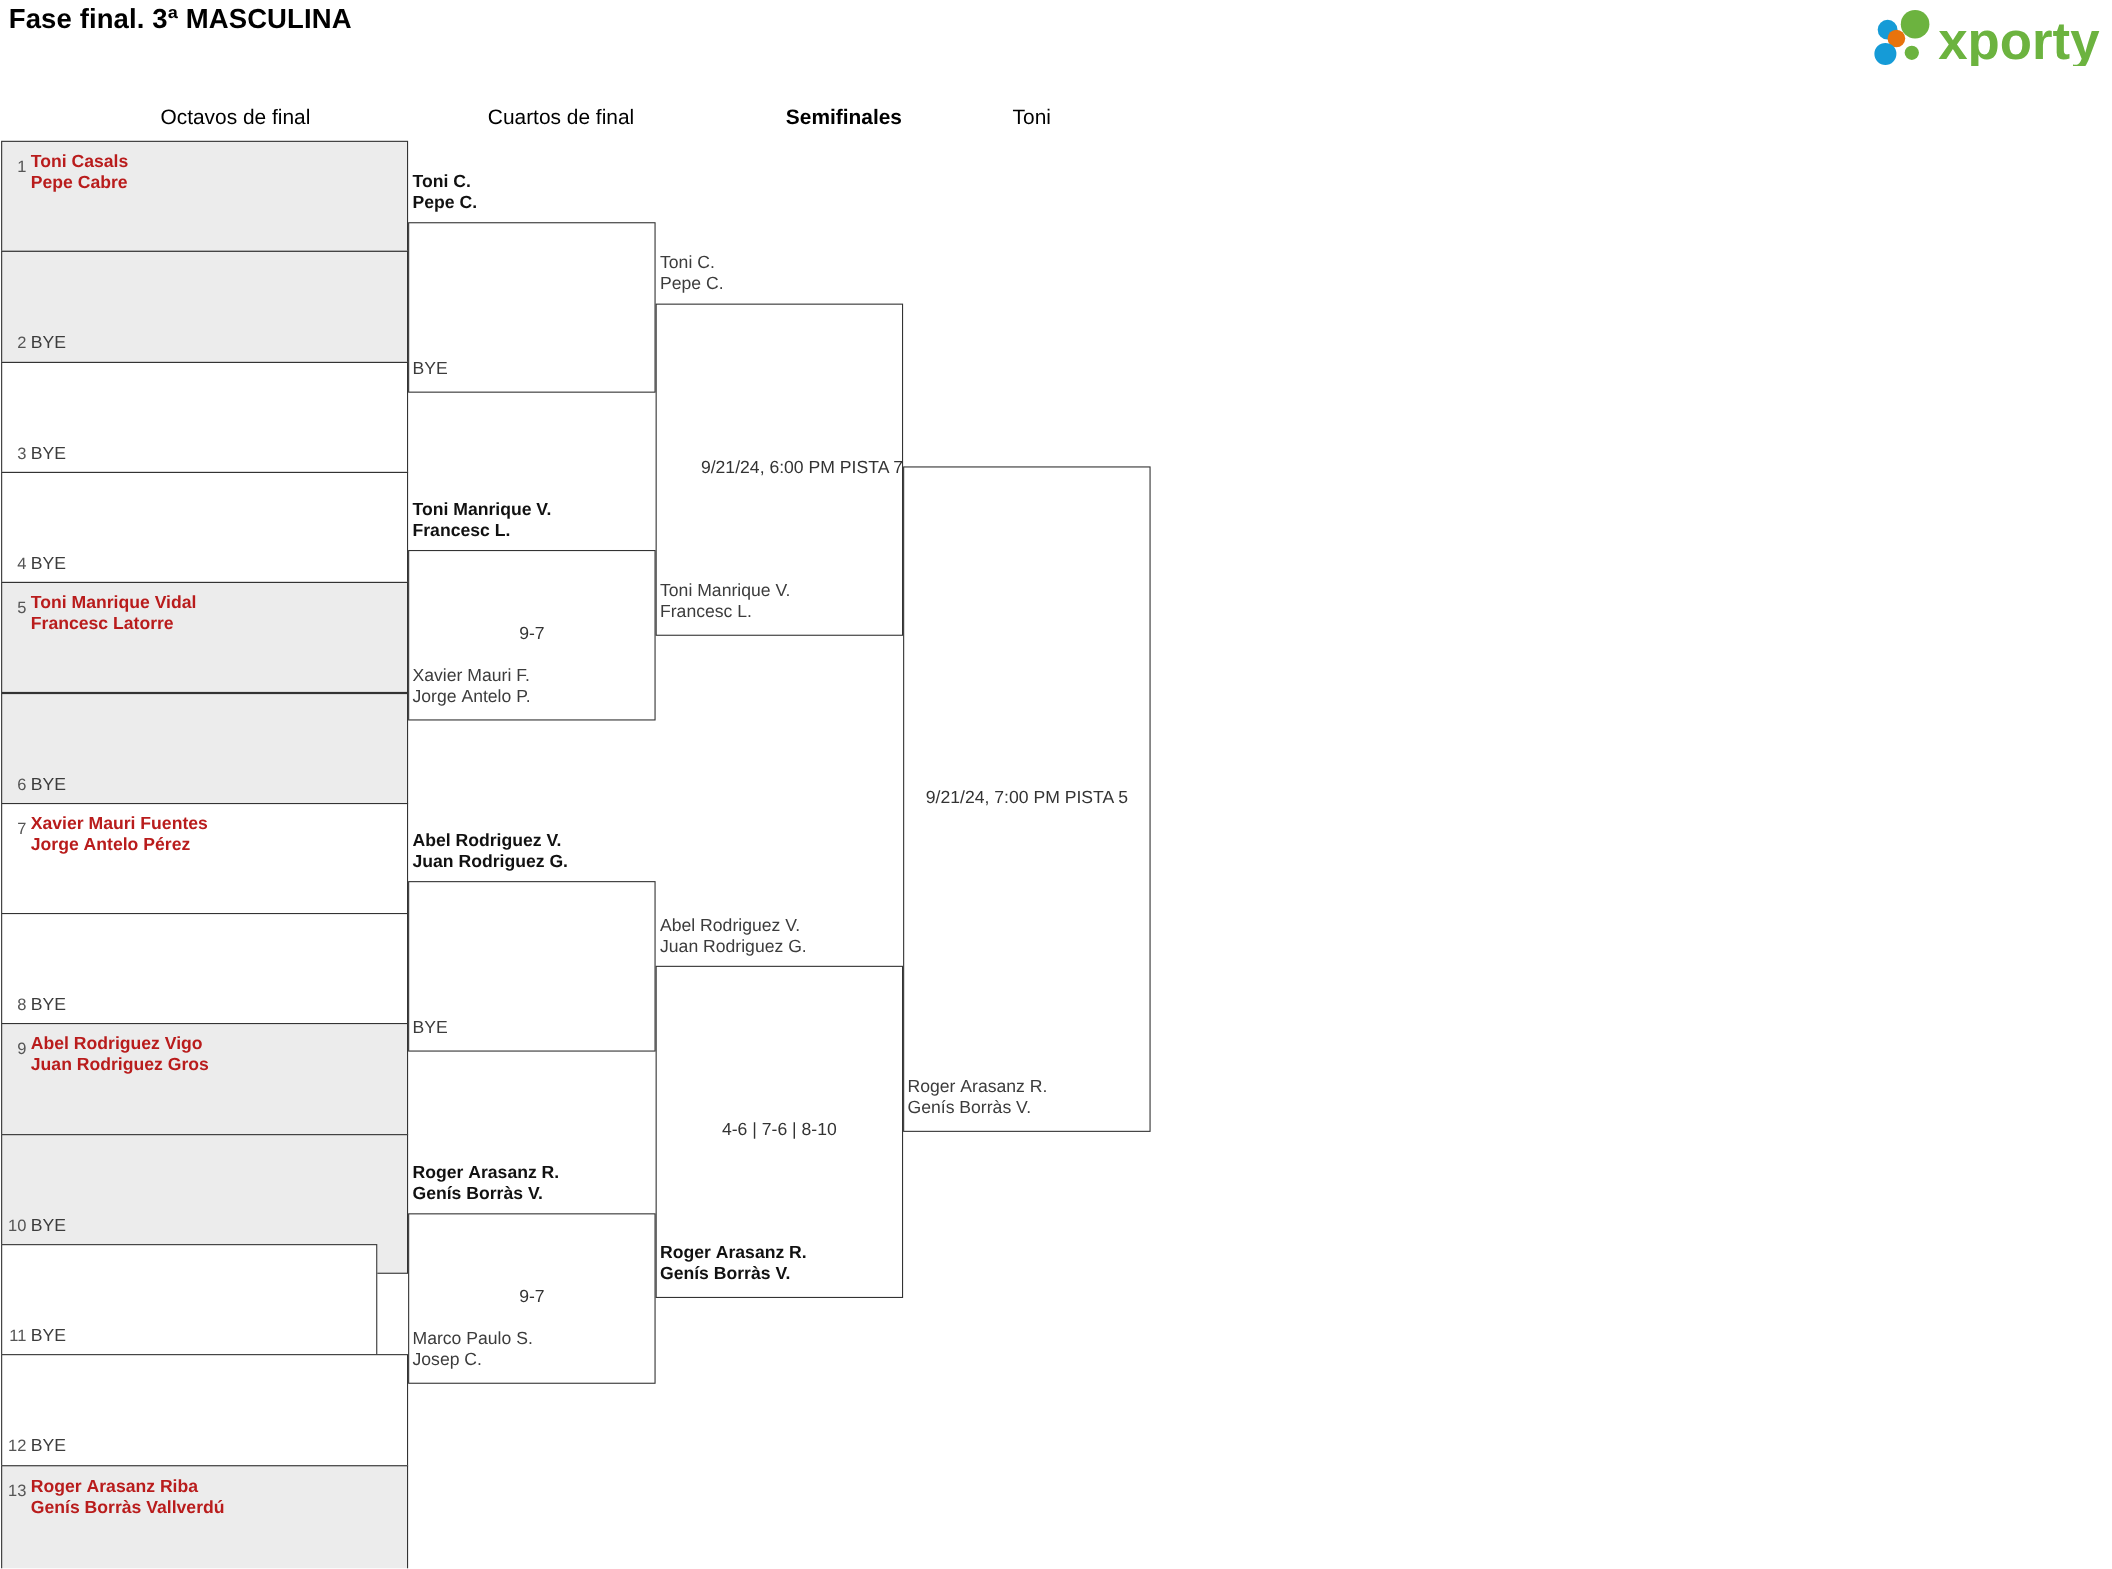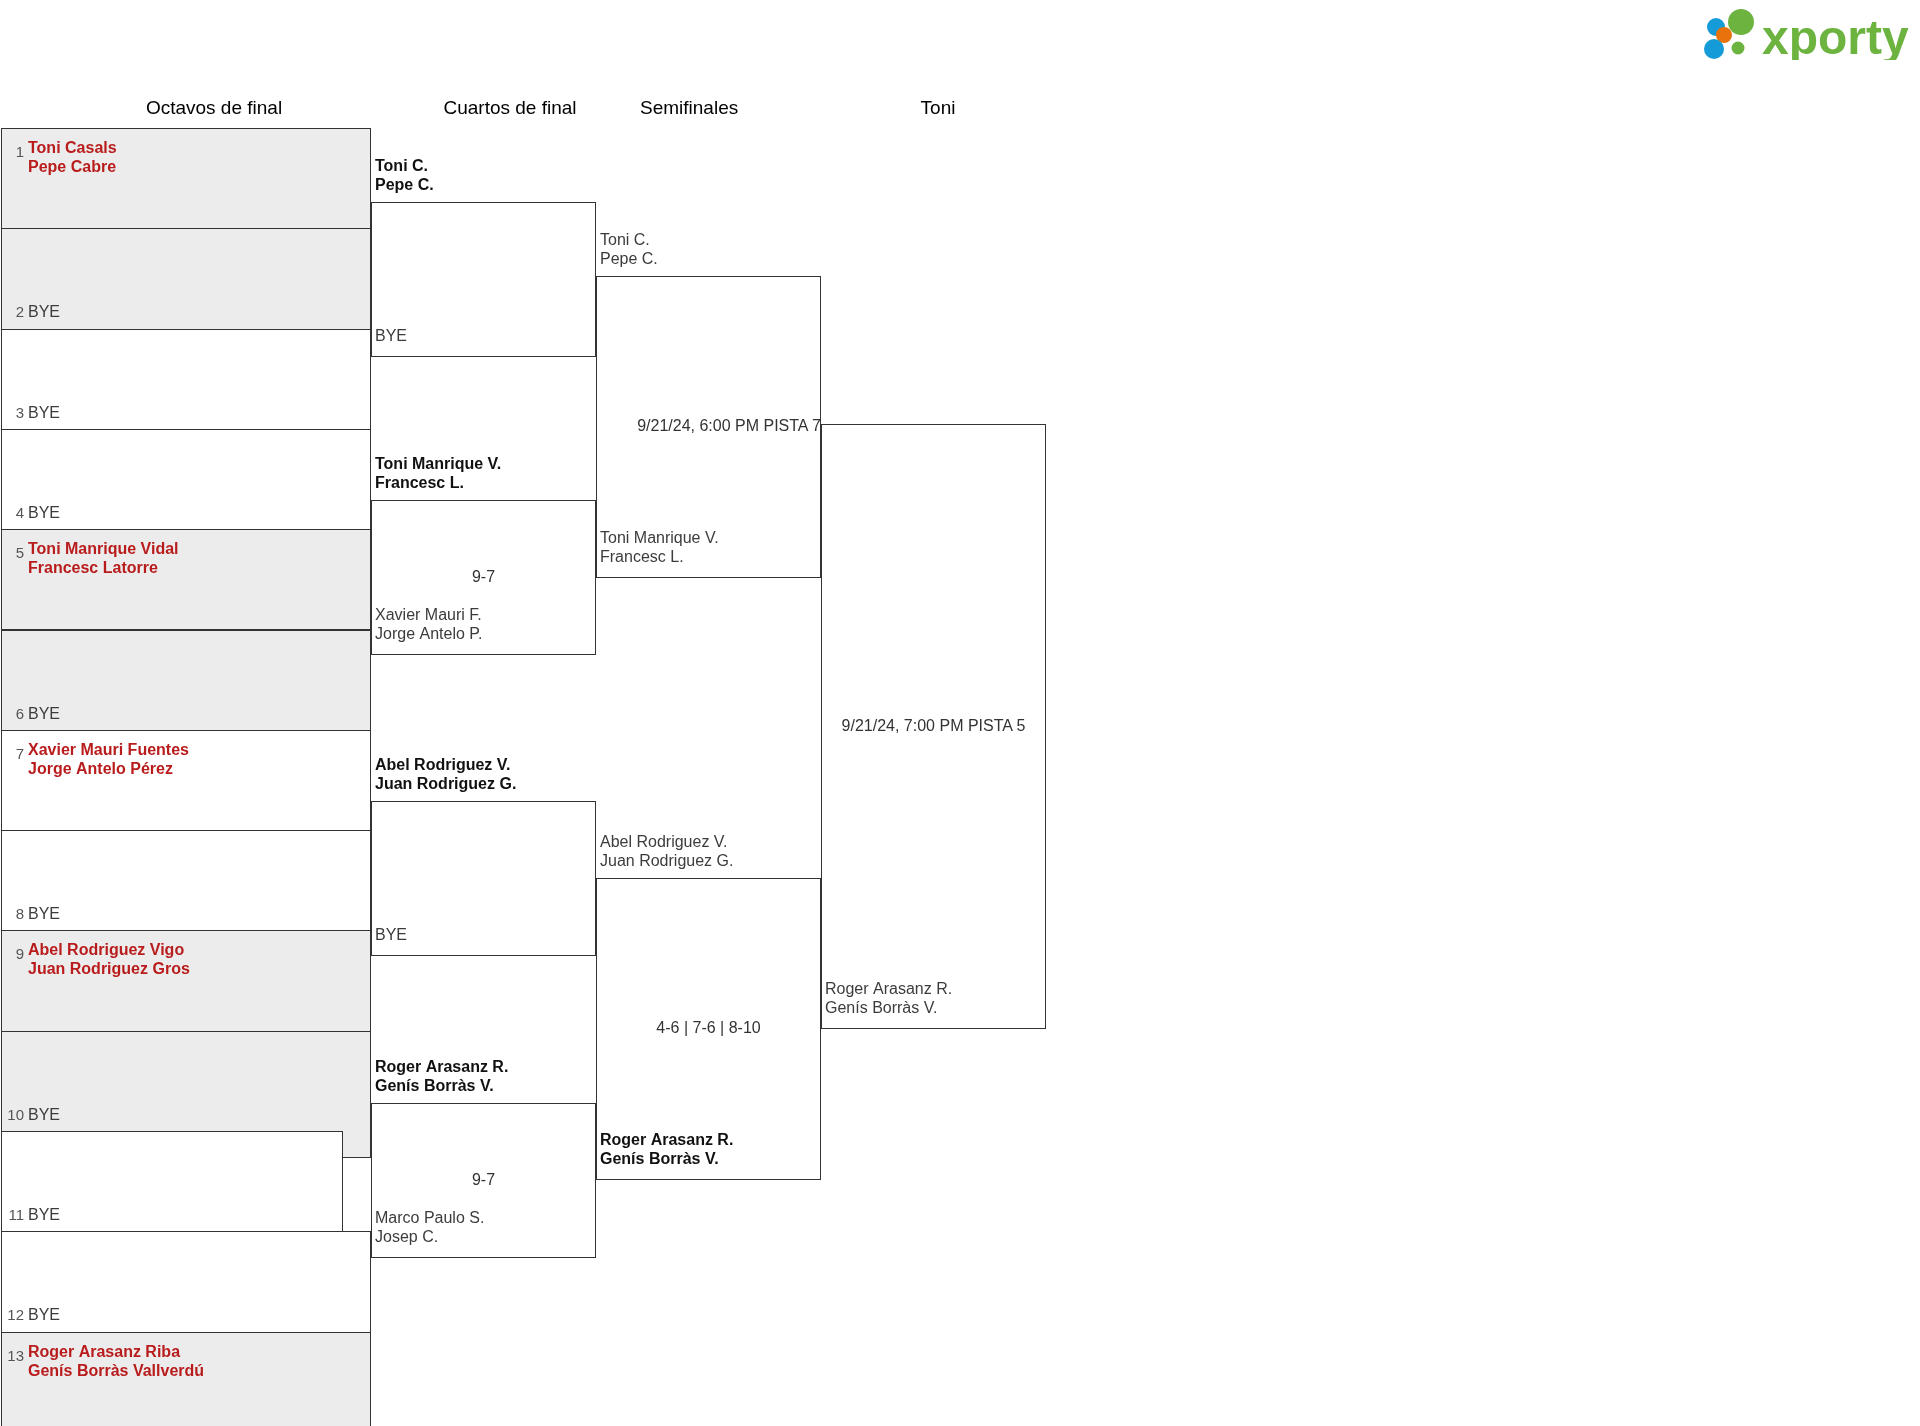--- a/index.html
+++ b/index.html
@@ -115,36 +115,37 @@
     white-space: nowrap;
     text-align: center;
   }
 </style>
 </head>
 <body>
 
 <div id="page">
 
   <div id="header-title-block">
+    <div id="tournament-subtitle">Fase final. 3ª MASCULINA</div>
   </div>
 
   <div id="brand-logo">
     <svg width="212" height="52" viewBox="0 0 212 52" xmlns="http://www.w3.org/2000/svg">
       <circle cx="16" cy="19" r="9" fill="#159bd7"></circle>
       <circle cx="41" cy="14" r="13" fill="#6cb33f"></circle>
       <circle cx="24" cy="27" r="8" fill="#e8730c"></circle>
       <circle cx="14" cy="41" r="10" fill="#159bd7"></circle>
       <circle cx="38" cy="40" r="6.5" fill="#6cb33f"></circle>
       <text x="62" y="46" font-family="Liberation Sans, sans-serif" font-size="48" font-weight="bold" fill="#6cb33f">xporty</text>
     </svg>
   </div>
 
   <div class="round-header" style="left:124px;width:180px;text-align:center;">Octavos de final</div>
   <div class="round-header" style="left:420px;width:180px;text-align:center;">Cuartos de final</div>
-  <div class="round-header" style="left:640px;width:180px;text-align:left;">Semifinales</div>
+  <div class="round-header" style="left:640px;width:180px;text-align:right;font-weight:bold;">Semifinales</div>
   <div class="round-header" style="left:878px;width:120px;text-align:center;">Toni</div>
 
   <div id="round1-layer">
       <div class="seed-cell shaded" style="left: 1px; top: 128px; width: 370px; height: 101.3px;">
         <div class="seed-no" style="top: 14px;">1</div>
         <div class="seed-names bold" style="top: 9px;"><span>Toni&nbsp;Casals</span><br><span>Pepe&nbsp;Cabre</span></div>
       </div>
       <div class="seed-cell shaded" style="left: 1px; top: 228.3px; width: 370px; height: 101.3px;">
         <div class="seed-no" style="top: 74px;">2</div>
         <div class="seed-bye" style="top: 74px;">BYE</div>

